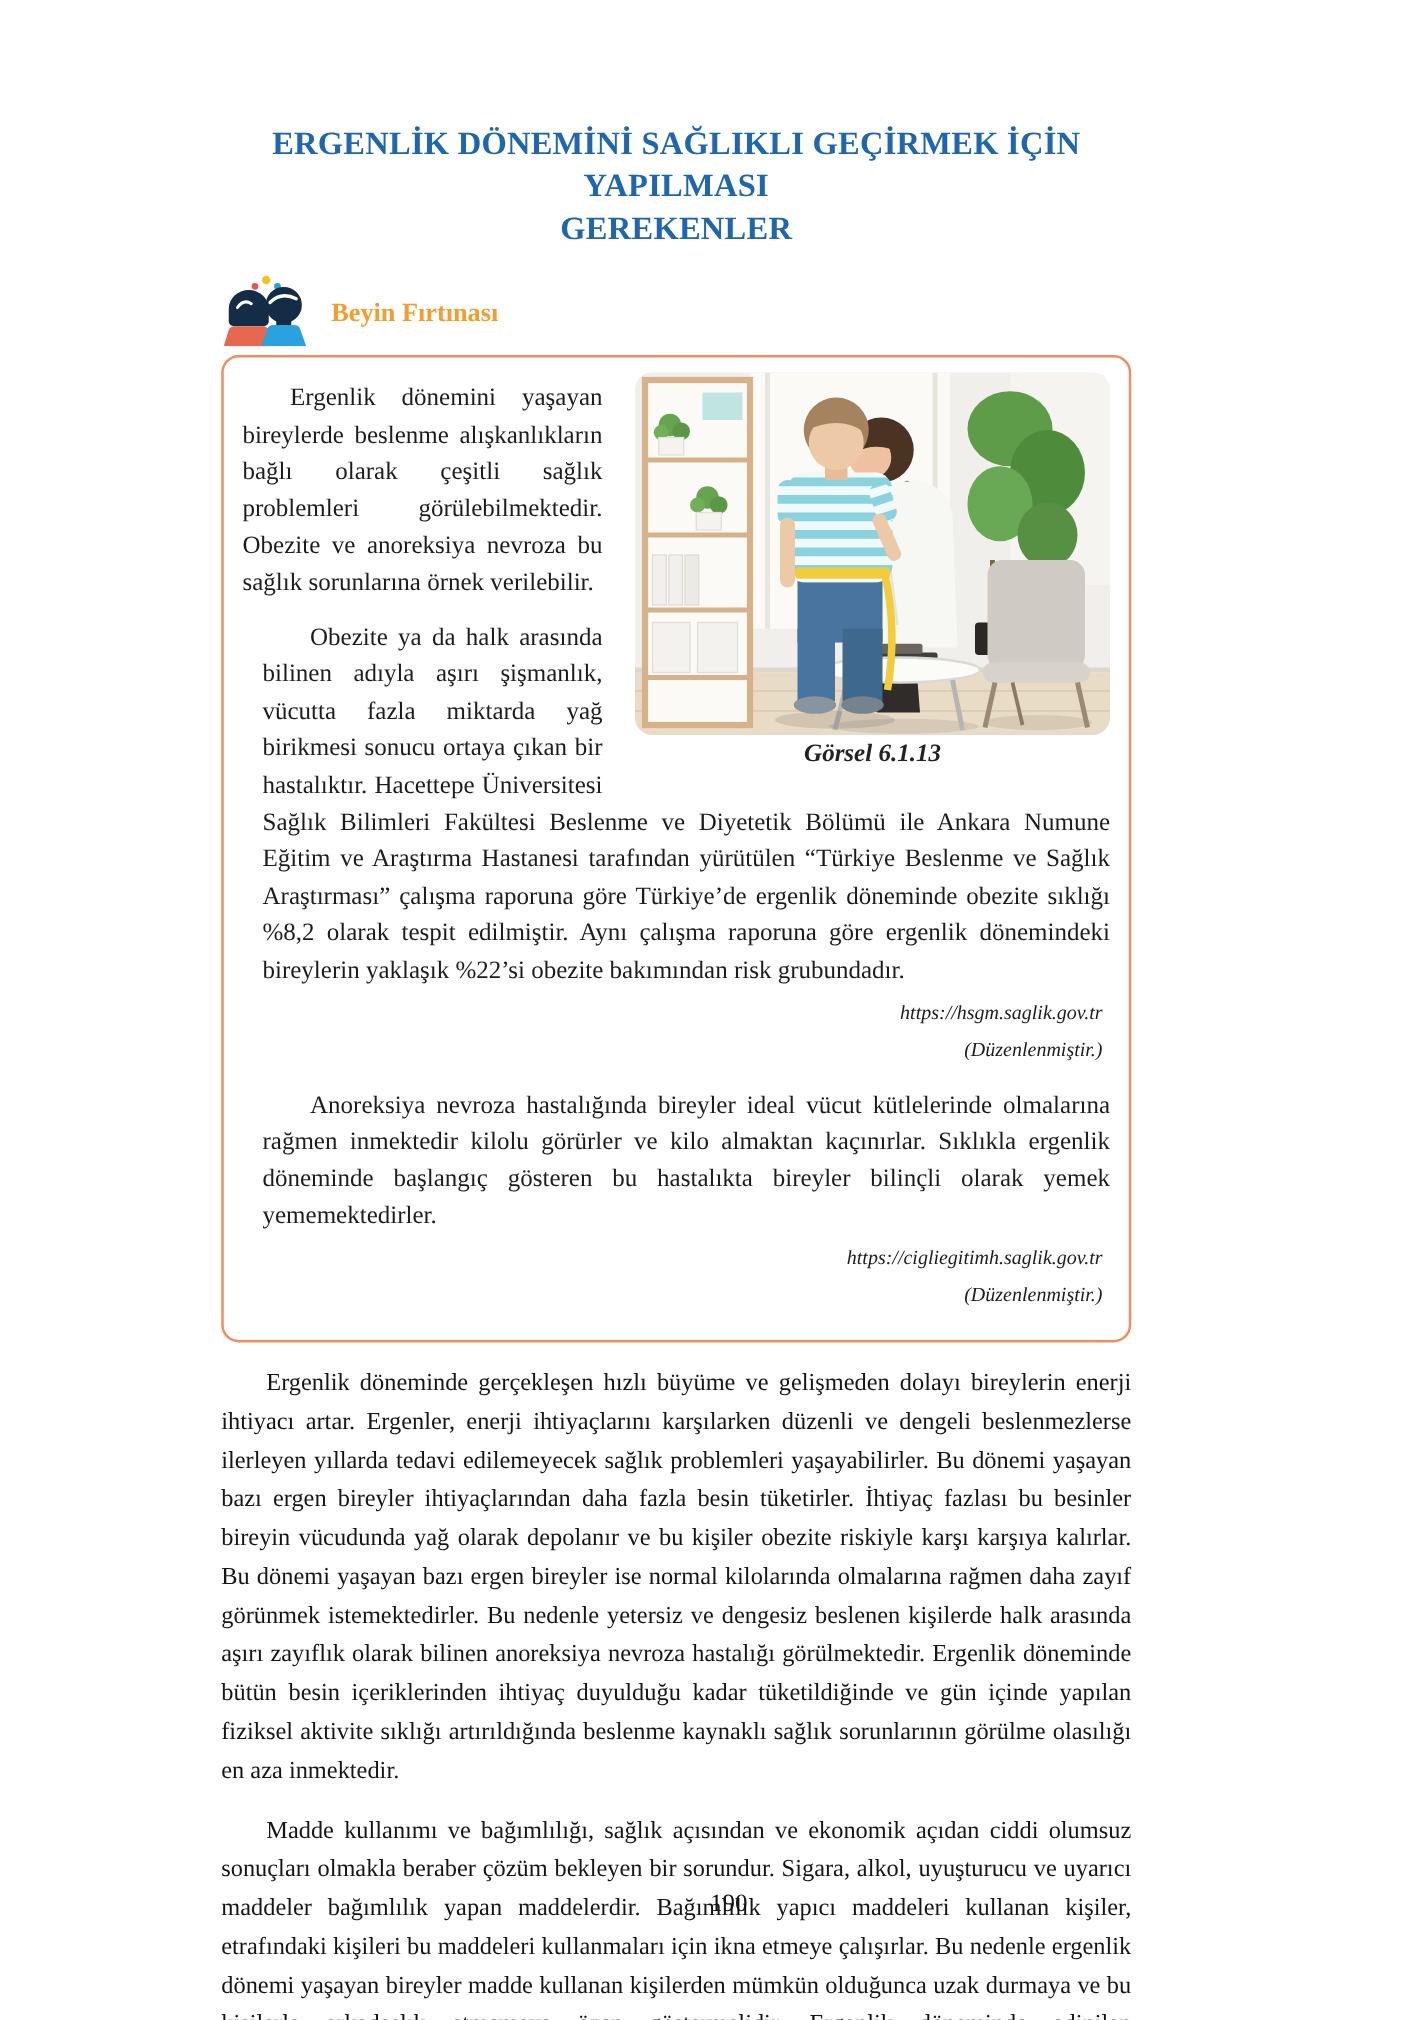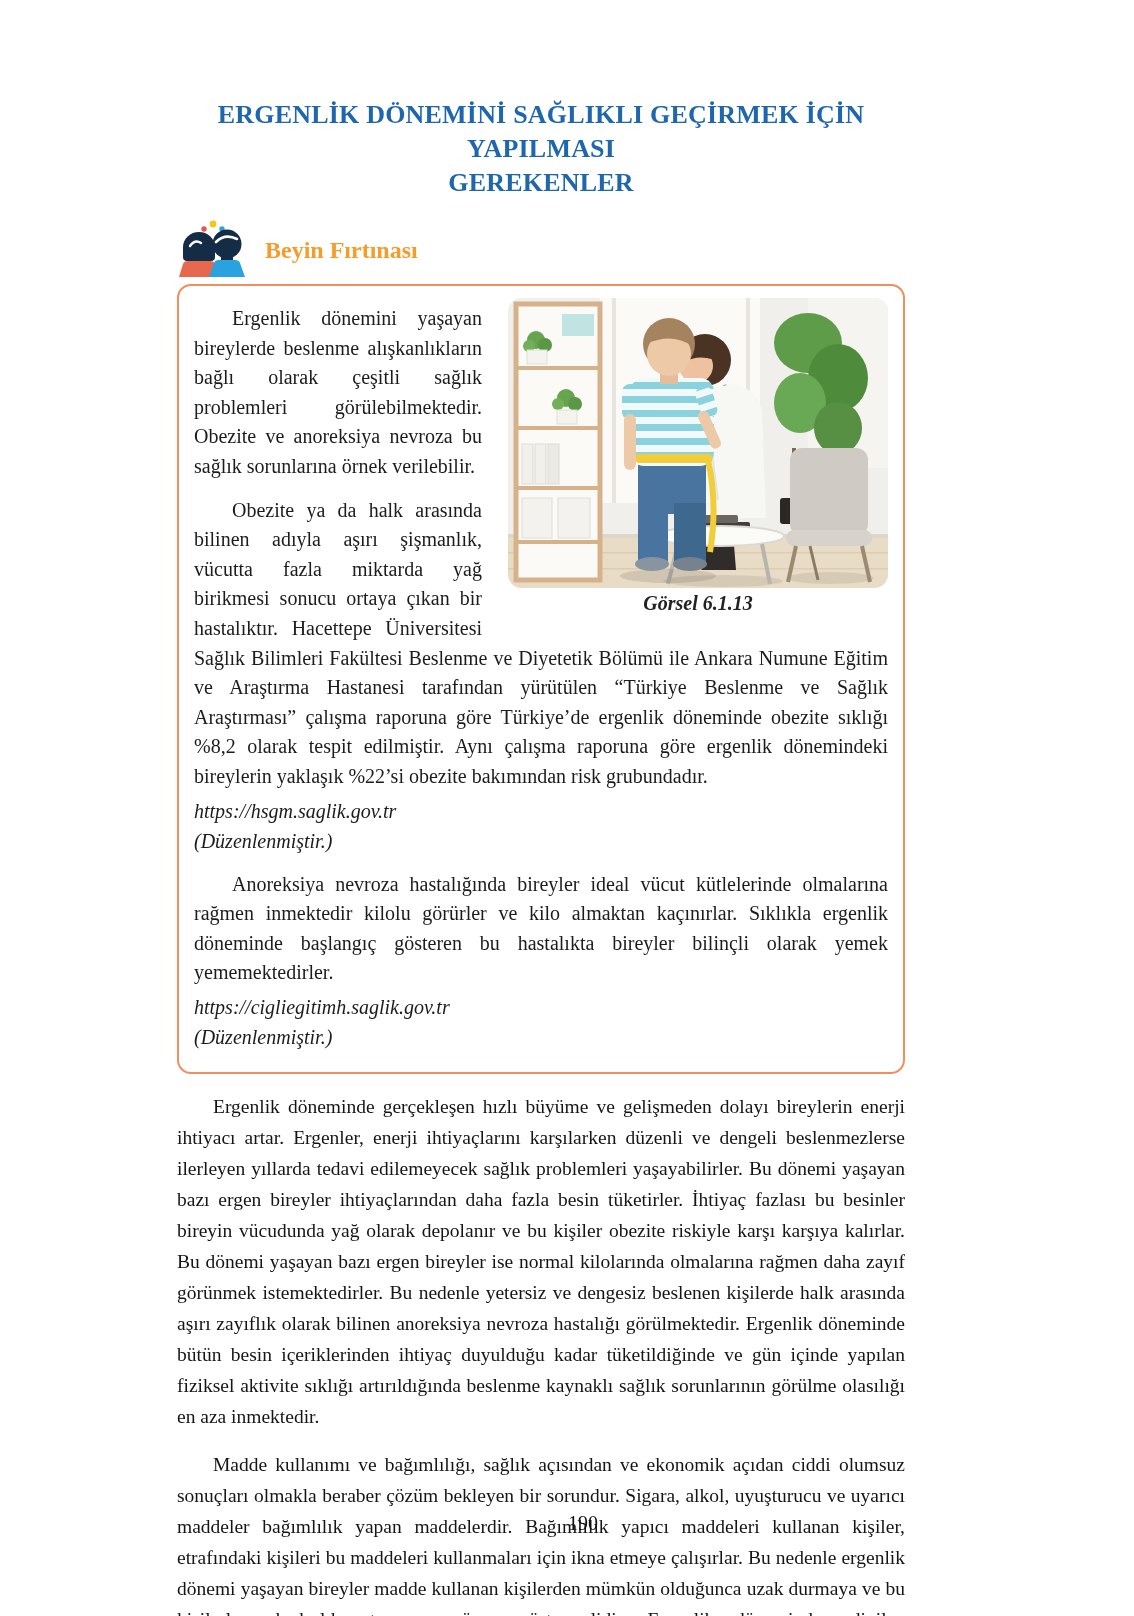--- a/index.html
+++ b/index.html
@@ -23,21 +23,21 @@
     letter-spacing:0.2px;
   }
   .title span { display:block; }
   .activity-row {
     margin-top:16px;
     display:flex; align-items:center; gap:18px;
     height:62px;
   }
   .activity-icon { width:70px; height:60px; flex:0 0 auto; }
   .activity-label {
-    color:#f59c2b; font-weight:bold; font-size:24px;
+    color:#f59c2b; font-weight:bold; font-size:21px;
     padding-top:6px;
   }
   .bbox {
     margin-top:6px;
     border:2px solid #ef8f5e;
     border-radius:14px;
     padding:12px 15px 14px 15px;
     min-height:646px;
     background:#ffffff;
   }
@@ -59,24 +59,25 @@
     font-weight:bold; font-style:italic;
     font-size:20px; color:#222;
     margin-top:4px;
   }
   .box-par {
     font-size:20px; line-height:29.6px;
     text-align:justify;
     text-indent:38px;
     margin:6px 0 0 0;
   }
-  .box-par.space { margin-top:14px; }
+  .box-par.space { margin-top:14px;margin-left:16px; }
   .source {
+    text-align:right;
     font-style:italic;
-    font-size:20px; line-height:30px;
+    font-size:16px; line-height:30px;
     margin:4px 6px 6px 0;
   }
   .source div { display:block; }
   .body-par {
     font-size:19.5px; line-height:31px;
     text-align:justify;
     text-indent:36px;
     margin-top:17px;
     color:#151515;
   }

